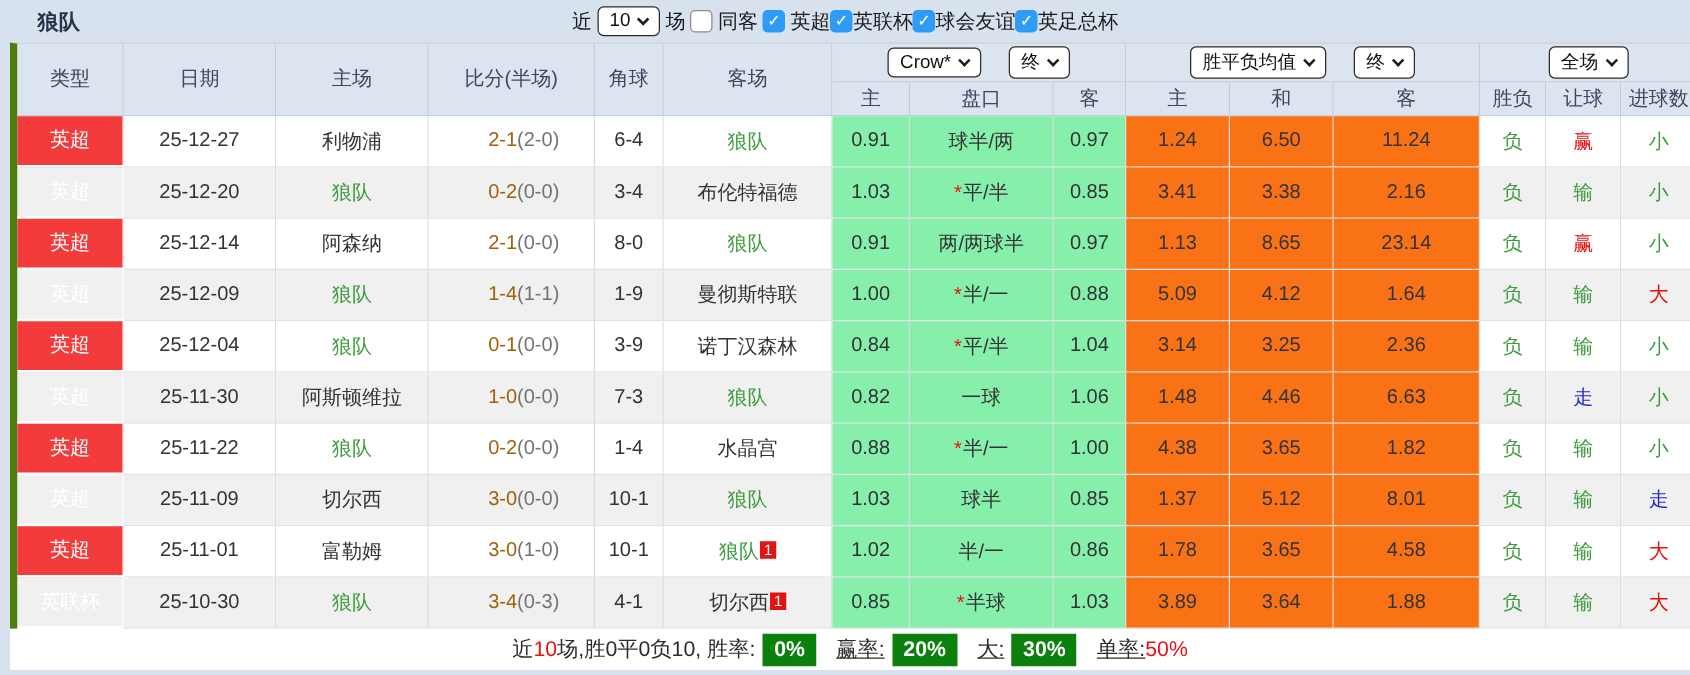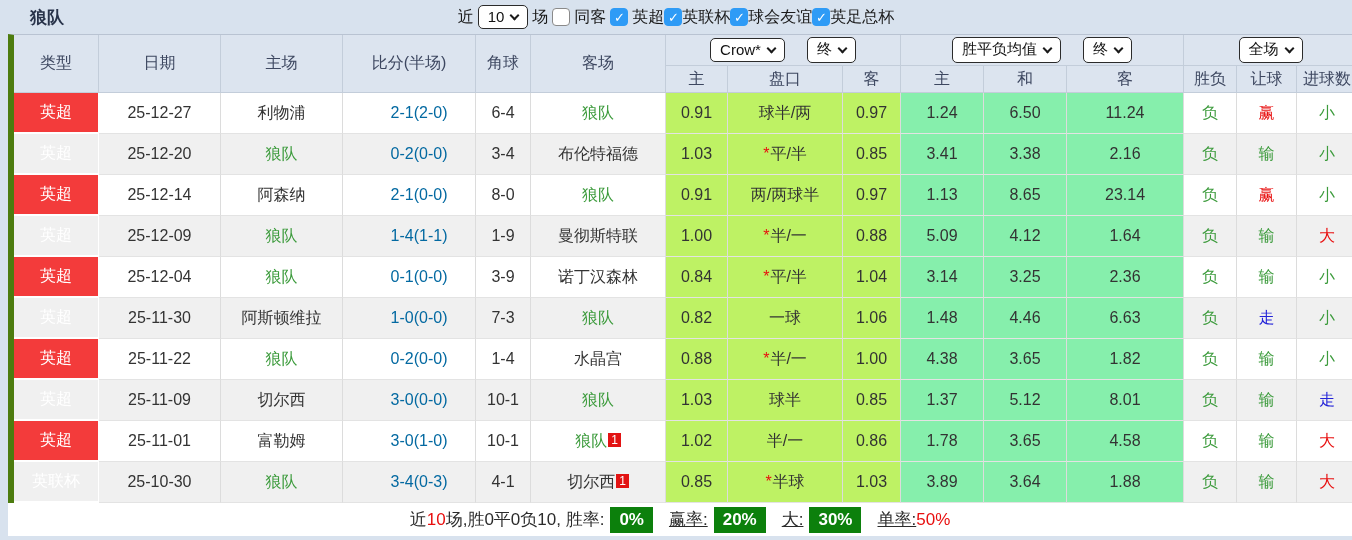--- a/index.html
+++ b/index.html
@@ -36,25 +36,25 @@
   thead th { background:#dce4ef; color:#3d4760; font-weight:normal; font-size:16px;
              border-right:1px solid #c3cdda; border-bottom:1px solid #c3cdda; }
   tr.h1 th { height:31px; }
   tr.h2 th { height:27px; font-size:16px; }
   th.grp .selwrap { display:flex; align-items:center; justify-content:center; gap:22px; }
   tbody td { height:41px; font-size:16px; color:#333;
              border-right:1px solid #dcdcdc; border-bottom:1px solid #e3e3e3; background:#fff; }
   tr.alt td { background:#f0f0f0; }
   td.t-red  { background:#f33b3b; color:#fff; border-right:1px solid #fff; border-bottom:2px solid #fff; }
   td.t-gray { background:#7b7b7b; color:#fff; border-right:1px solid #fff; border-bottom:2px solid #fff; }
-  td.odds, tr.alt td.odds { background:#bef264; }
-  td.avg,  tr.alt td.avg  { background:#86efac; }
+  td.odds, tr.alt td.odds { background:#86efac; }
+  td.avg,  tr.alt td.avg  { background:#f97316; }
   .self { color:#3c9b3c; }
-  .ft { color:#0369a1;margin-left:20px; }
-  .ht { color:#0369a1; }
+  .ft { color:#a16207;margin-left:20px; }
+  .ht { color:#737373; }
   .star { color:#e80f0f; margin-right:1px; }
   .badge { display:inline-block; background:#e21313; color:#fff; font-size:12px; line-height:14px;
            padding:0 3px; margin-left:1px; vertical-align:2px; }
   td.res.green { color:#3c9b3c; }
   td.res.red   { color:#e80f0f; }
   td.res.blue  { color:#2323d8; }
   
   .summary { width:1344px; margin-left:8px; height:33px; background:#fff;
              display:flex; align-items:center; justify-content:center; font-size:17px; color:#2b2b2b; }
   .summary .red { color:#e80f0f; }

